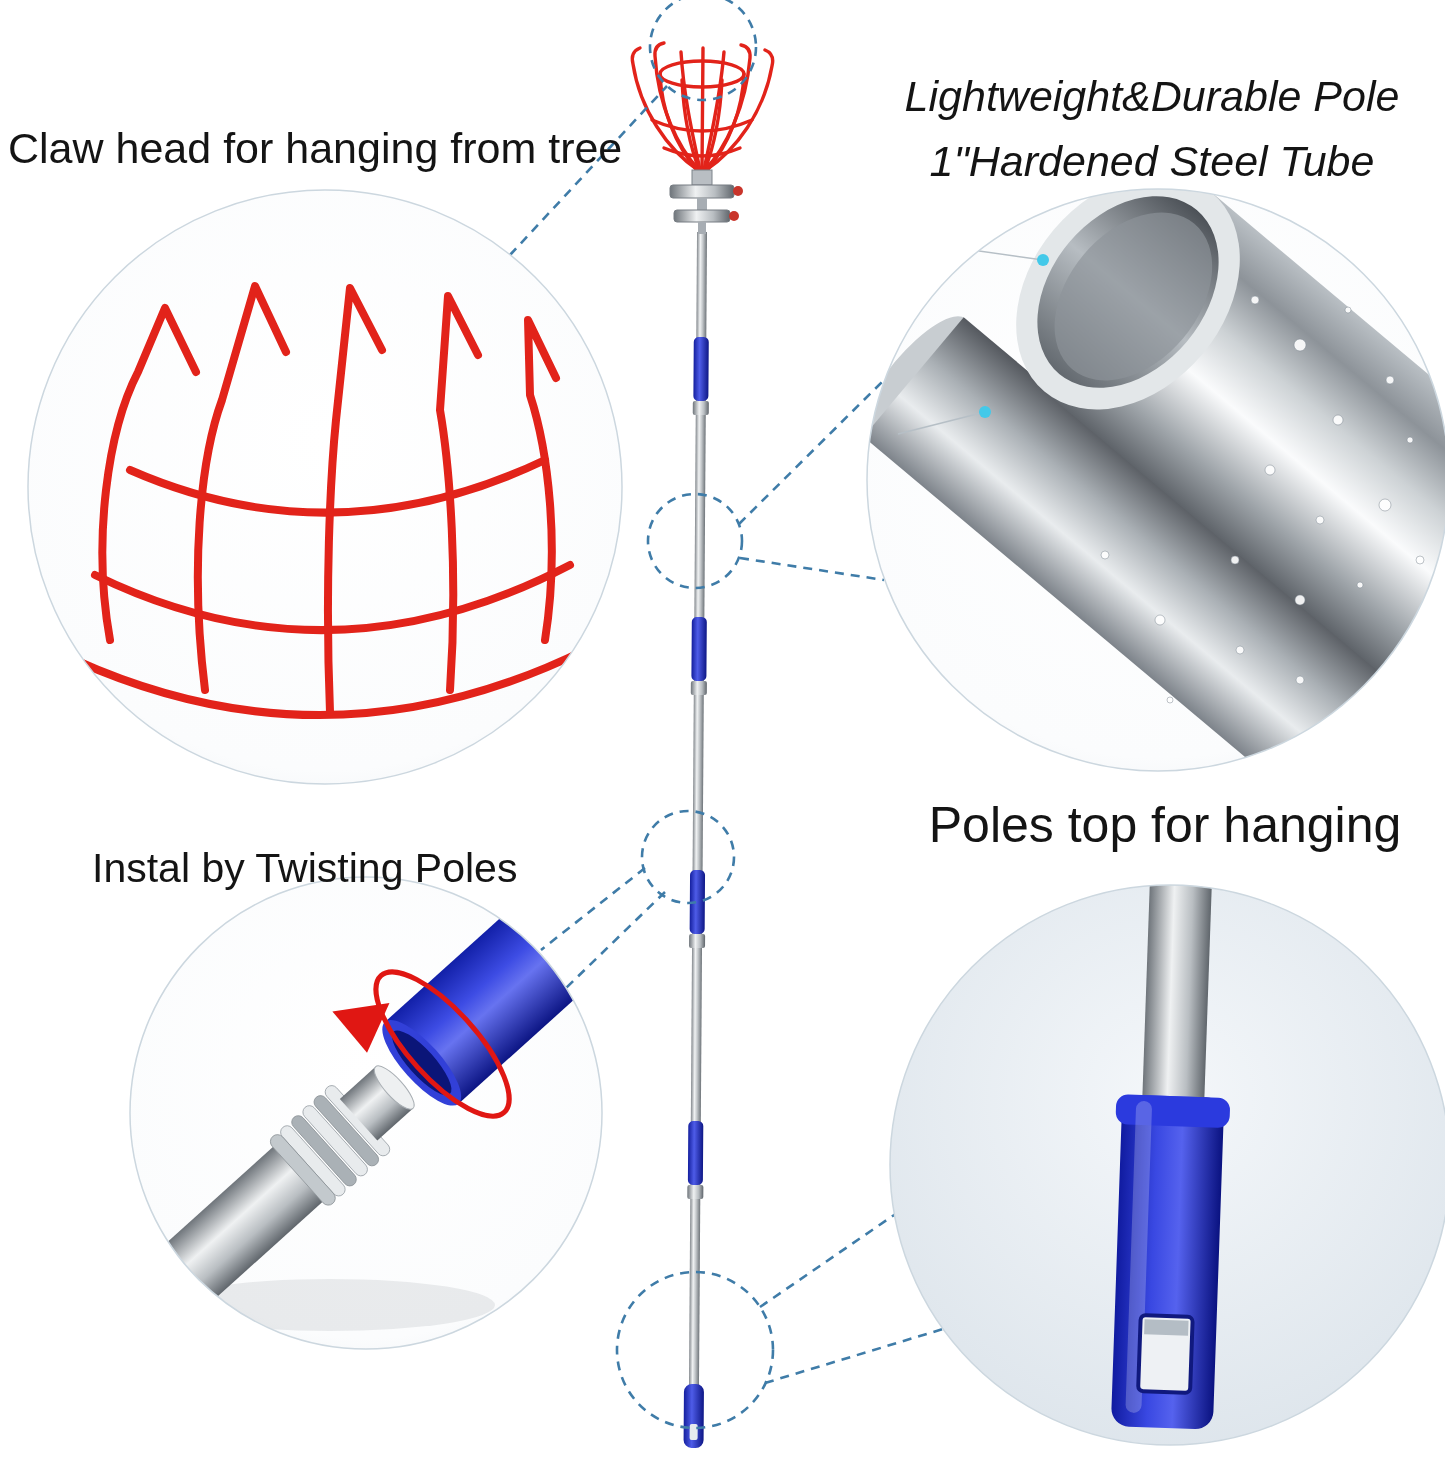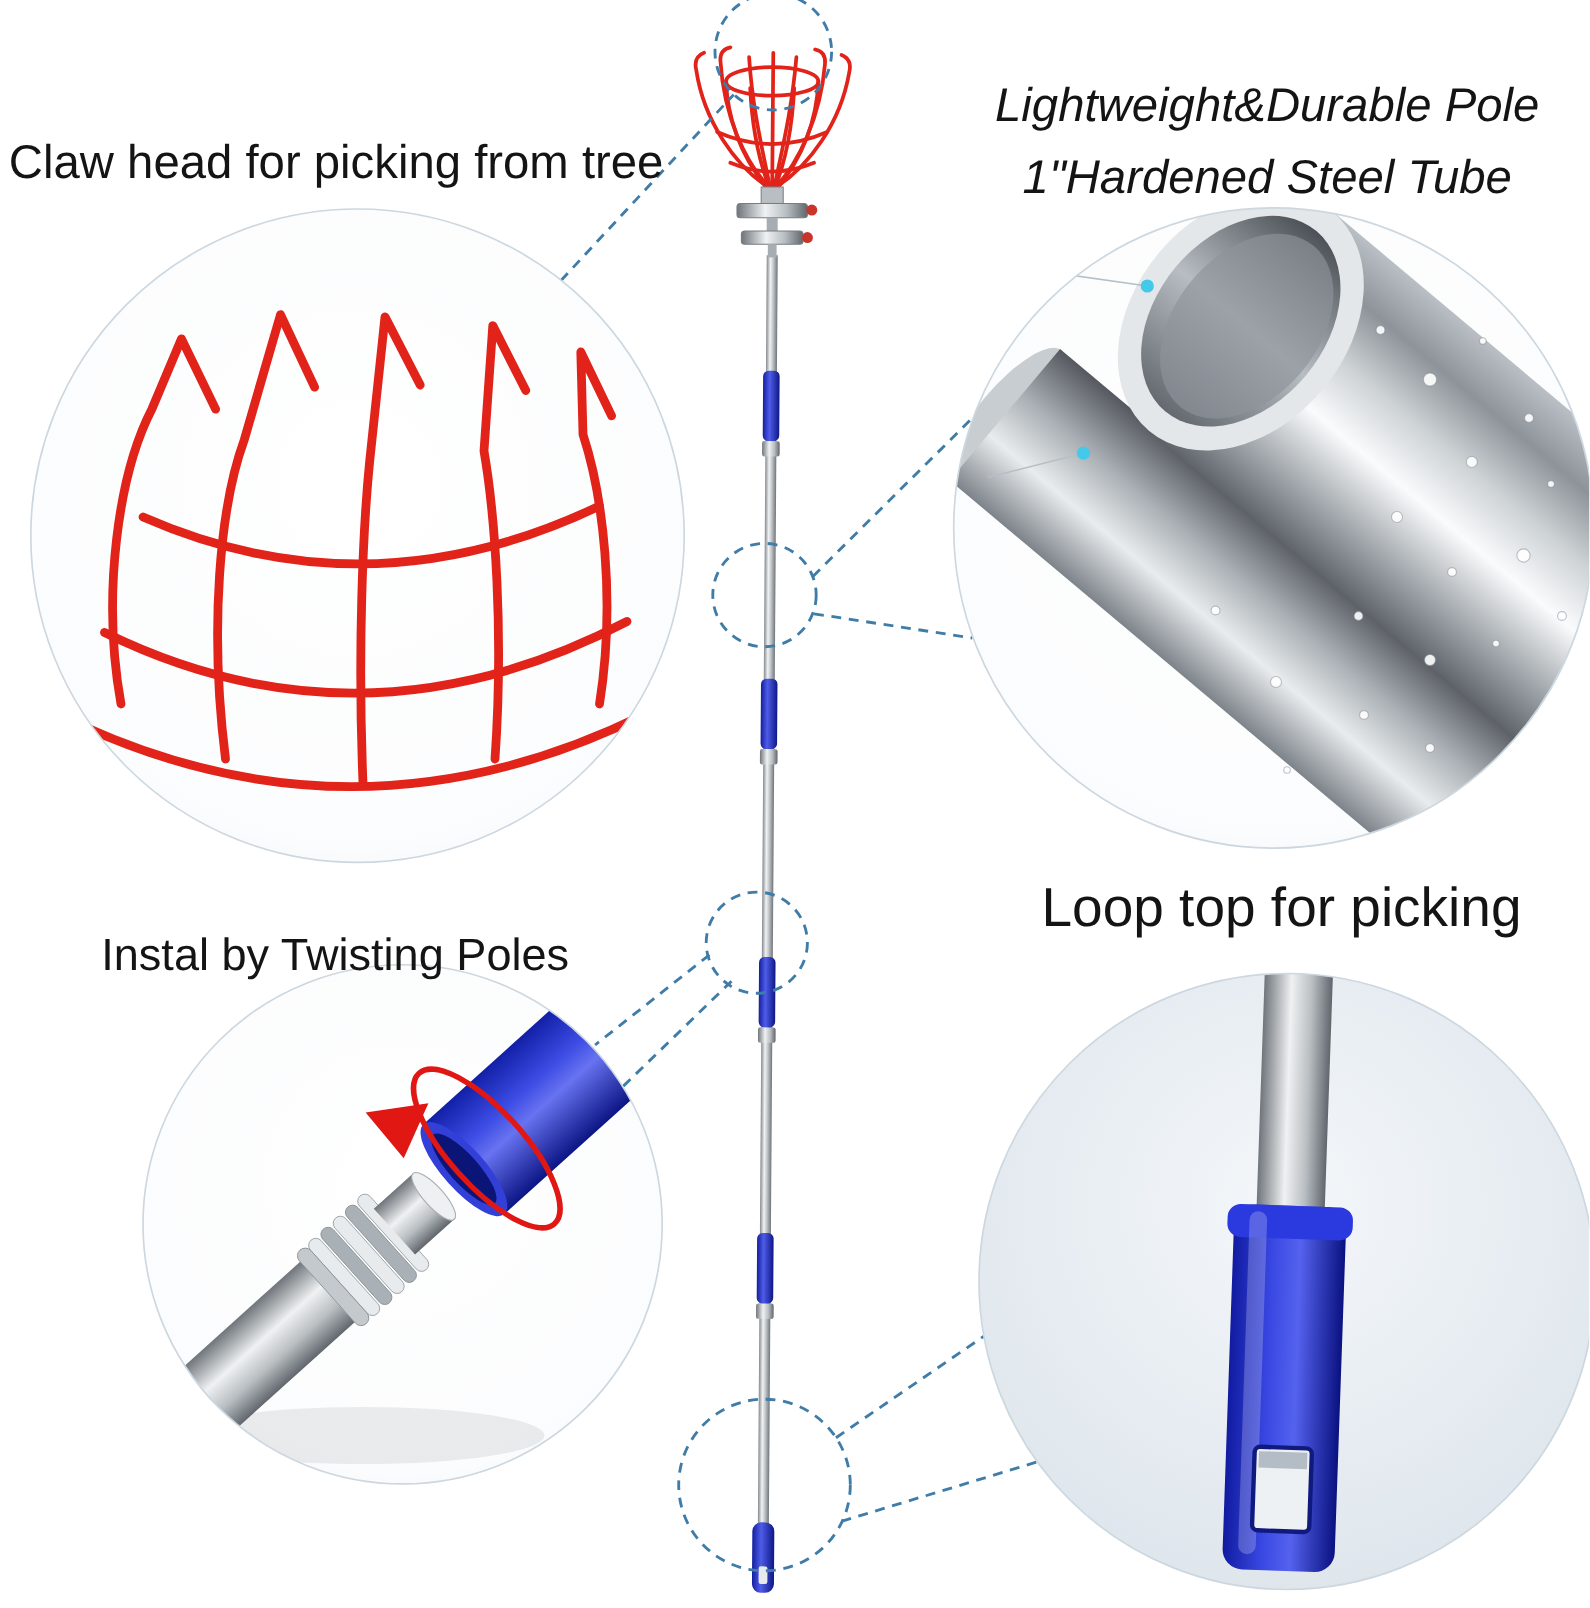--- a/index.html
+++ b/index.html
@@ -264,24 +264,24 @@
           <g>
             <rect x="1146" y="1316" width="52" height="76" rx="5" fill="#eef1f4" stroke="#10197e" stroke-width="4"></rect>
             <rect x="1150" y="1320" width="44" height="15" fill="#b4bdc5"></rect>
           </g>
         </g>
       </g>
       <circle cx="1170" cy="1165" r="280" class="circ-border"></circle>
     </g>
   </svg>
 
-  <div class="label" id="claw-label">Claw head for picking from tree</div>
+  <div class="label" id="claw-label">Claw head for hanging from tree</div>
 
   <div class="pole-label-wrap">
     <div class="line">Lightweight&amp;Durable Pole</div>
     <div class="line">1"Hardened Steel Tube</div>
   </div>
 
   <div class="label" id="install-label">Instal by Twisting Poles</div>
 
-  <div class="label" id="loop-label">Loop top for picking</div>
+  <div class="label" id="loop-label">Poles top for hanging</div>
 
 </div>
 
 </body></html>

